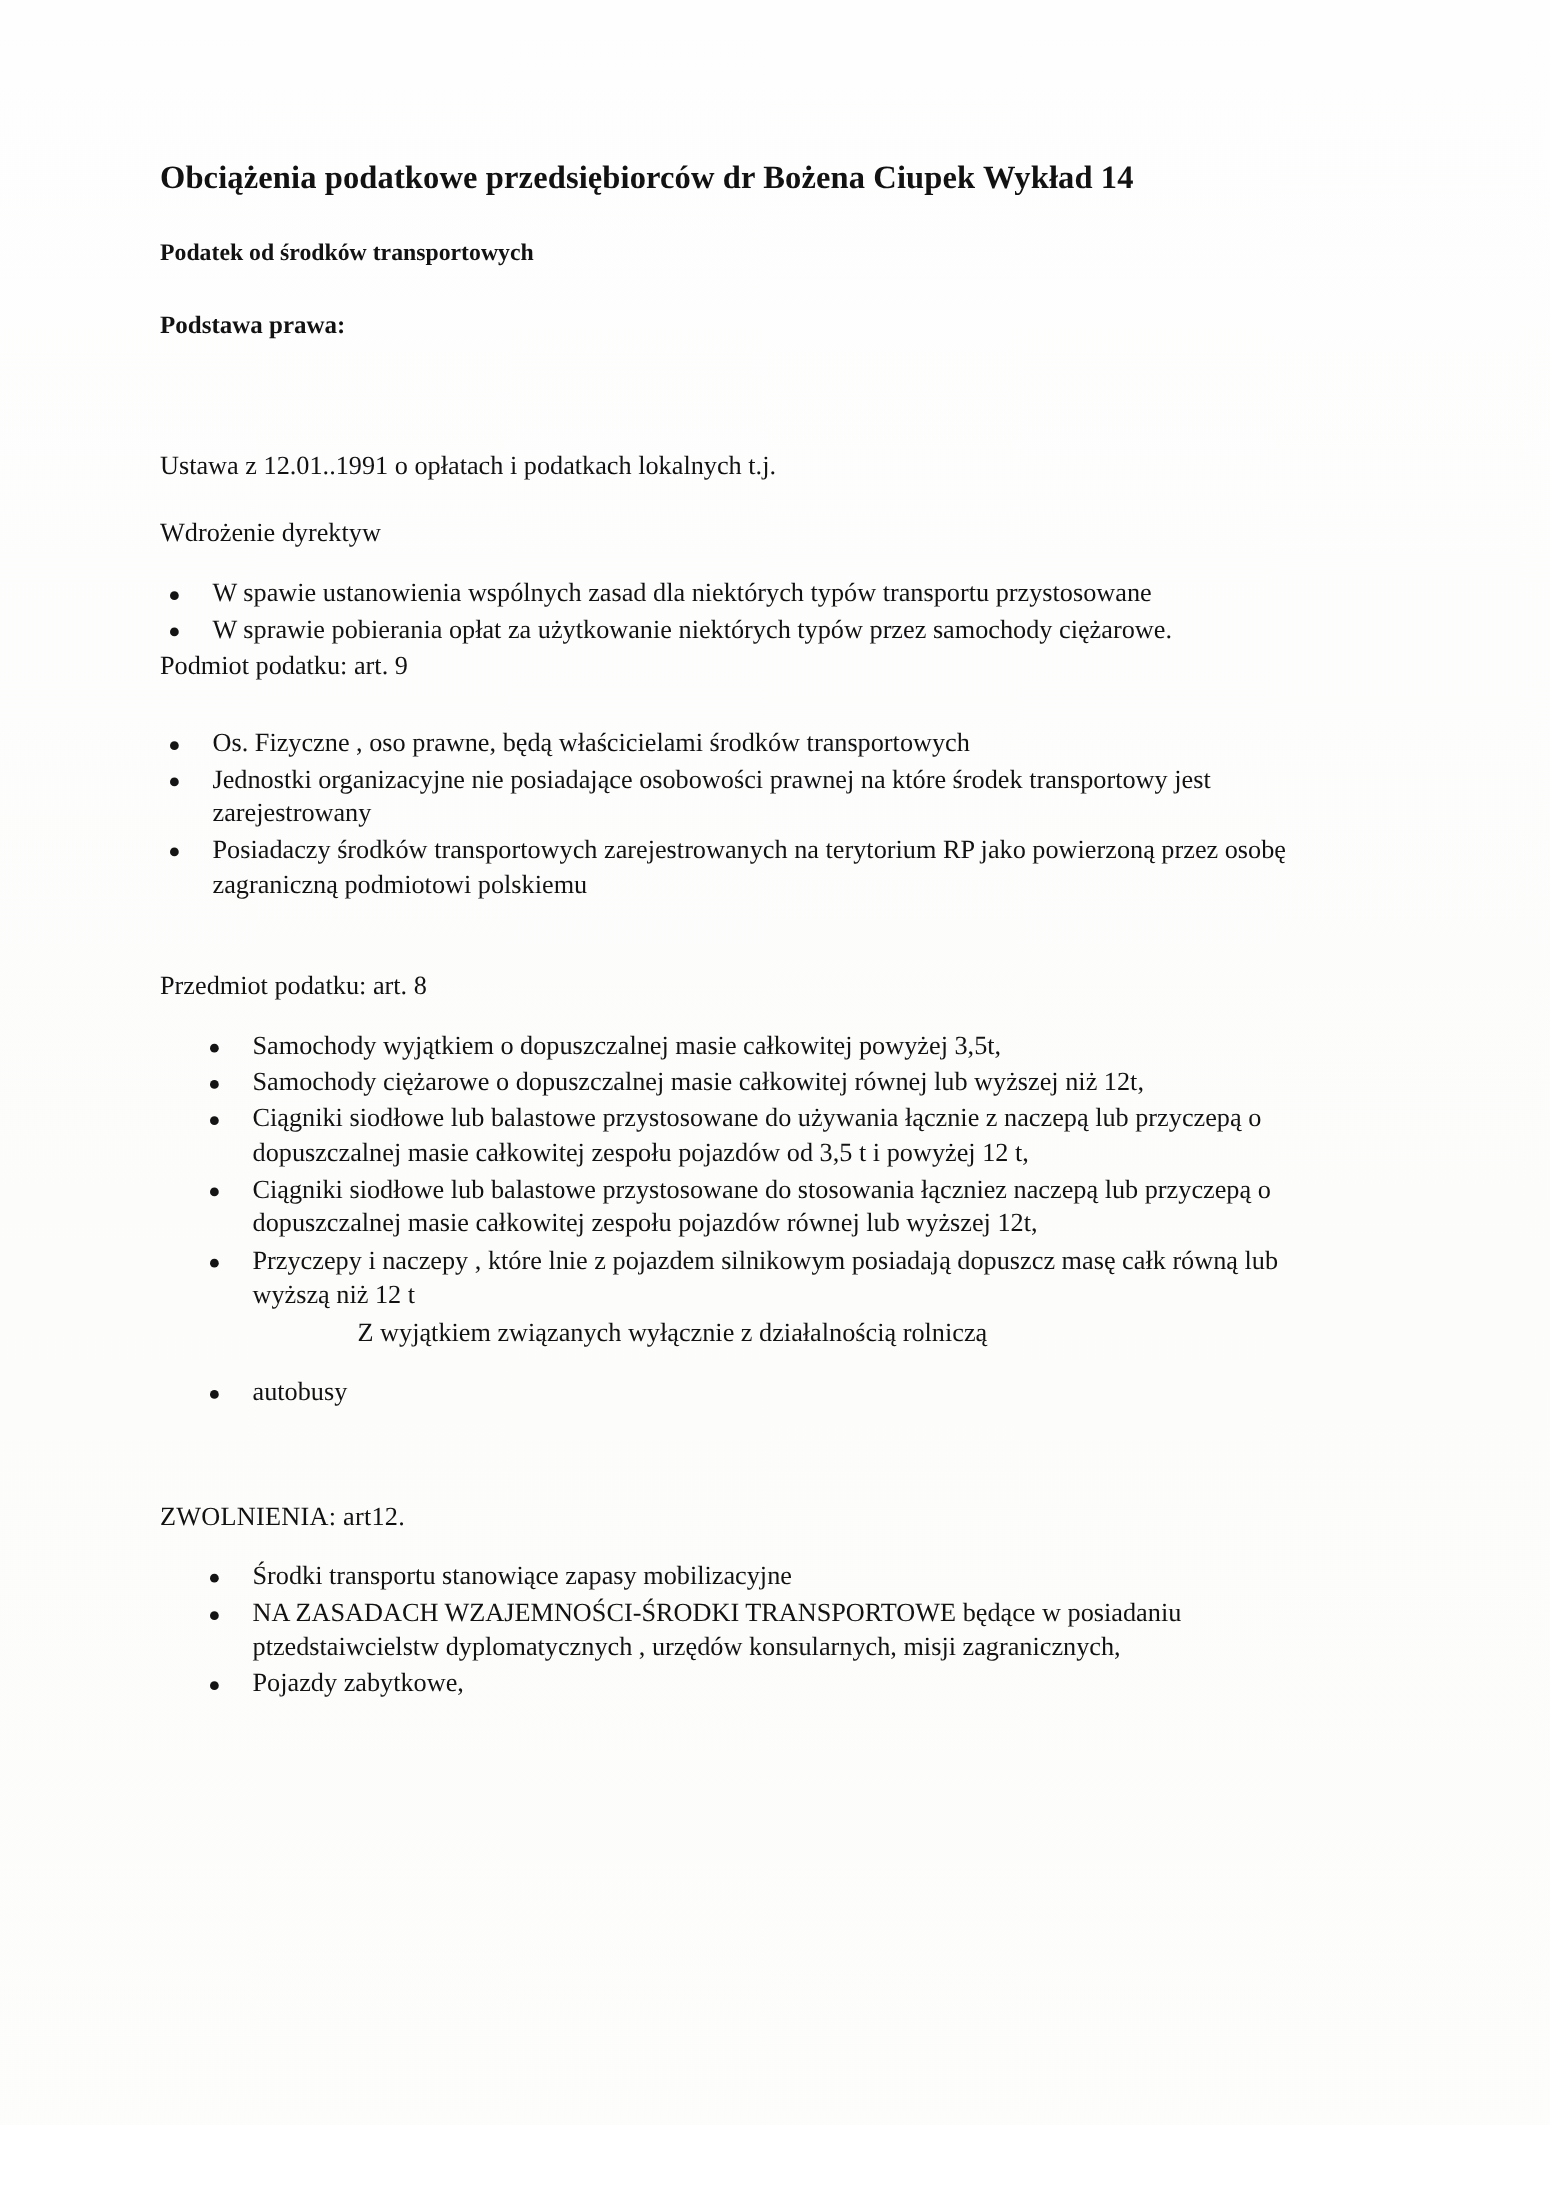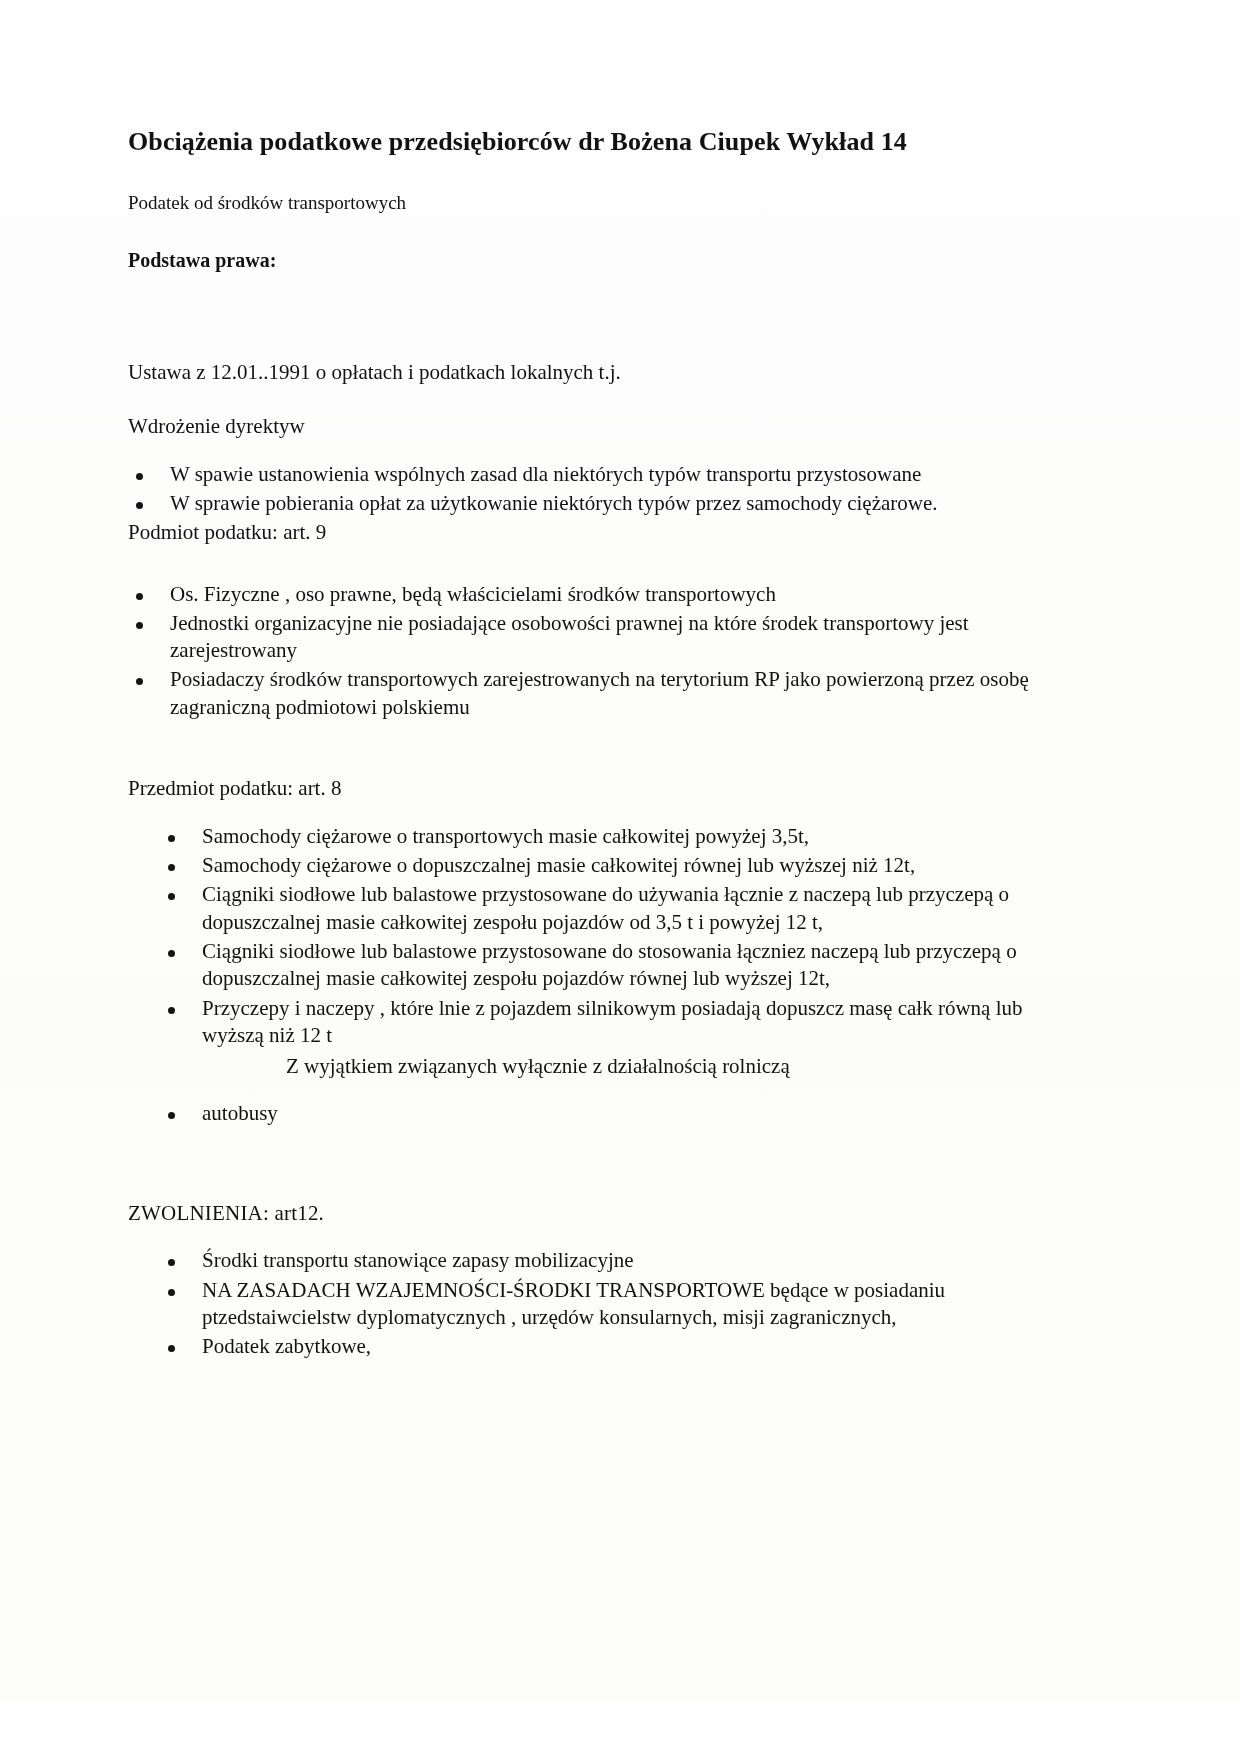--- a/index.html
+++ b/index.html
@@ -41,21 +41,21 @@
 
   h1.doc-title {
     font-size: 26px;
     font-weight: bold;
     line-height: 1.25;
     margin: 0 0 32px 0;
     letter-spacing: 0.1px;
   }
   h2.sub-title {
     font-size: 19px;
-    font-weight: normal;
+    font-weight: bold;
     margin: 0 0 34px 0;
     line-height: 1.25;
   }
   h2.basis-title {
     font-size: 20px;
     font-weight: bold;
     margin: 0 0 86px 0;
     line-height: 1.25;
   }
   p.para {
@@ -145,21 +145,21 @@
         <li>Posiadaczy środków transportowych zarejestrowanych  na terytorium  RP jako powierzoną przez osobę zagraniczną podmiotowi polskiemu</li>
       </ul>
     </div>
 
     <div class="spacer-lg"></div>
 
     <p class="para tight">Przedmiot podatku: art. 8</p>
 
     <div class="ul-wrap group-indent-2">
       <ul class="bullets">
-        <li>Samochody ciężarowe o transportowych masie całkowitej powyżej 3,5t,</li>
+        <li>Samochody wyjątkiem o dopuszczalnej masie całkowitej powyżej 3,5t,</li>
         <li>Samochody ciężarowe o dopuszczalnej masie całkowitej równej lub wyższej niż 12t,</li>
         <li>Ciągniki siodłowe lub balastowe przystosowane do używania łącznie z naczepą lub przyczepą o dopuszczalnej masie całkowitej zespołu pojazdów od 3,5 t i powyżej 12 t,</li>
         <li>Ciągniki siodłowe lub balastowe przystosowane do stosowania łączniez naczepą lub przyczepą o dopuszczalnej masie całkowitej zespołu pojazdów równej lub wyższej 12t,</li>
         <li>Przyczepy i naczepy , które lnie z pojazdem silnikowym posiadają dopuszcz  masę całk równą lub wyższą niż 12 t</li>
       </ul>
       <p class="sub-note">Z wyjątkiem związanych wyłącznie z działalnością rolniczą</p>
 
       <div class="spacer-sm"></div>
 
       <ul class="bullets">
@@ -168,18 +168,18 @@
     </div>
 
     <div class="spacer-xl"></div>
 
     <p class="para tight caps-line">ZWOLNIENIA:  art12.</p>
 
     <div class="ul-wrap group-indent-2">
       <ul class="bullets">
         <li>Środki transportu stanowiące zapasy mobilizacyjne</li>
         <li>NA ZASADACH WZAJEMNOŚCI-ŚRODKI TRANSPORTOWE będące w posiadaniu ptzedstaiwcielstw dyplomatycznych , urzędów konsularnych, misji zagranicznych,</li>
-        <li>Podatek zabytkowe,</li>
+        <li>Pojazdy zabytkowe,</li>
       </ul>
     </div>
 
   </div>
 </div>
 
 </body></html>

